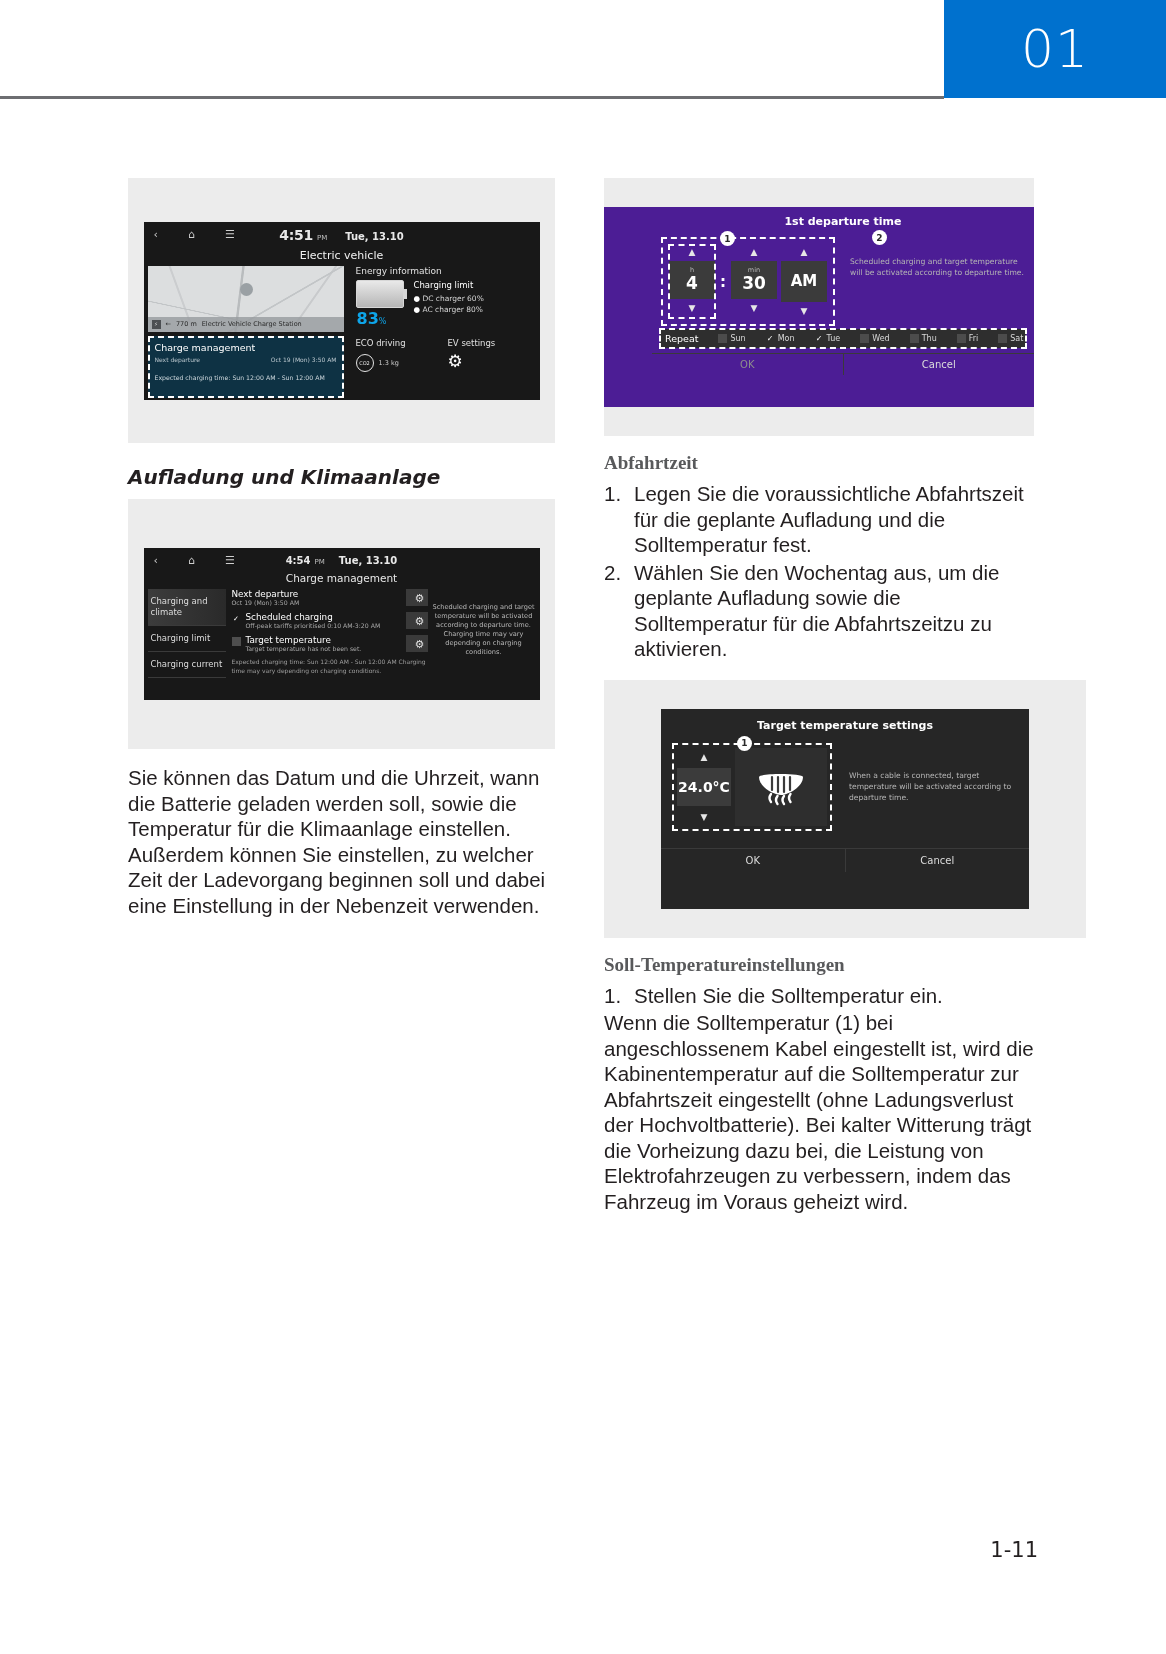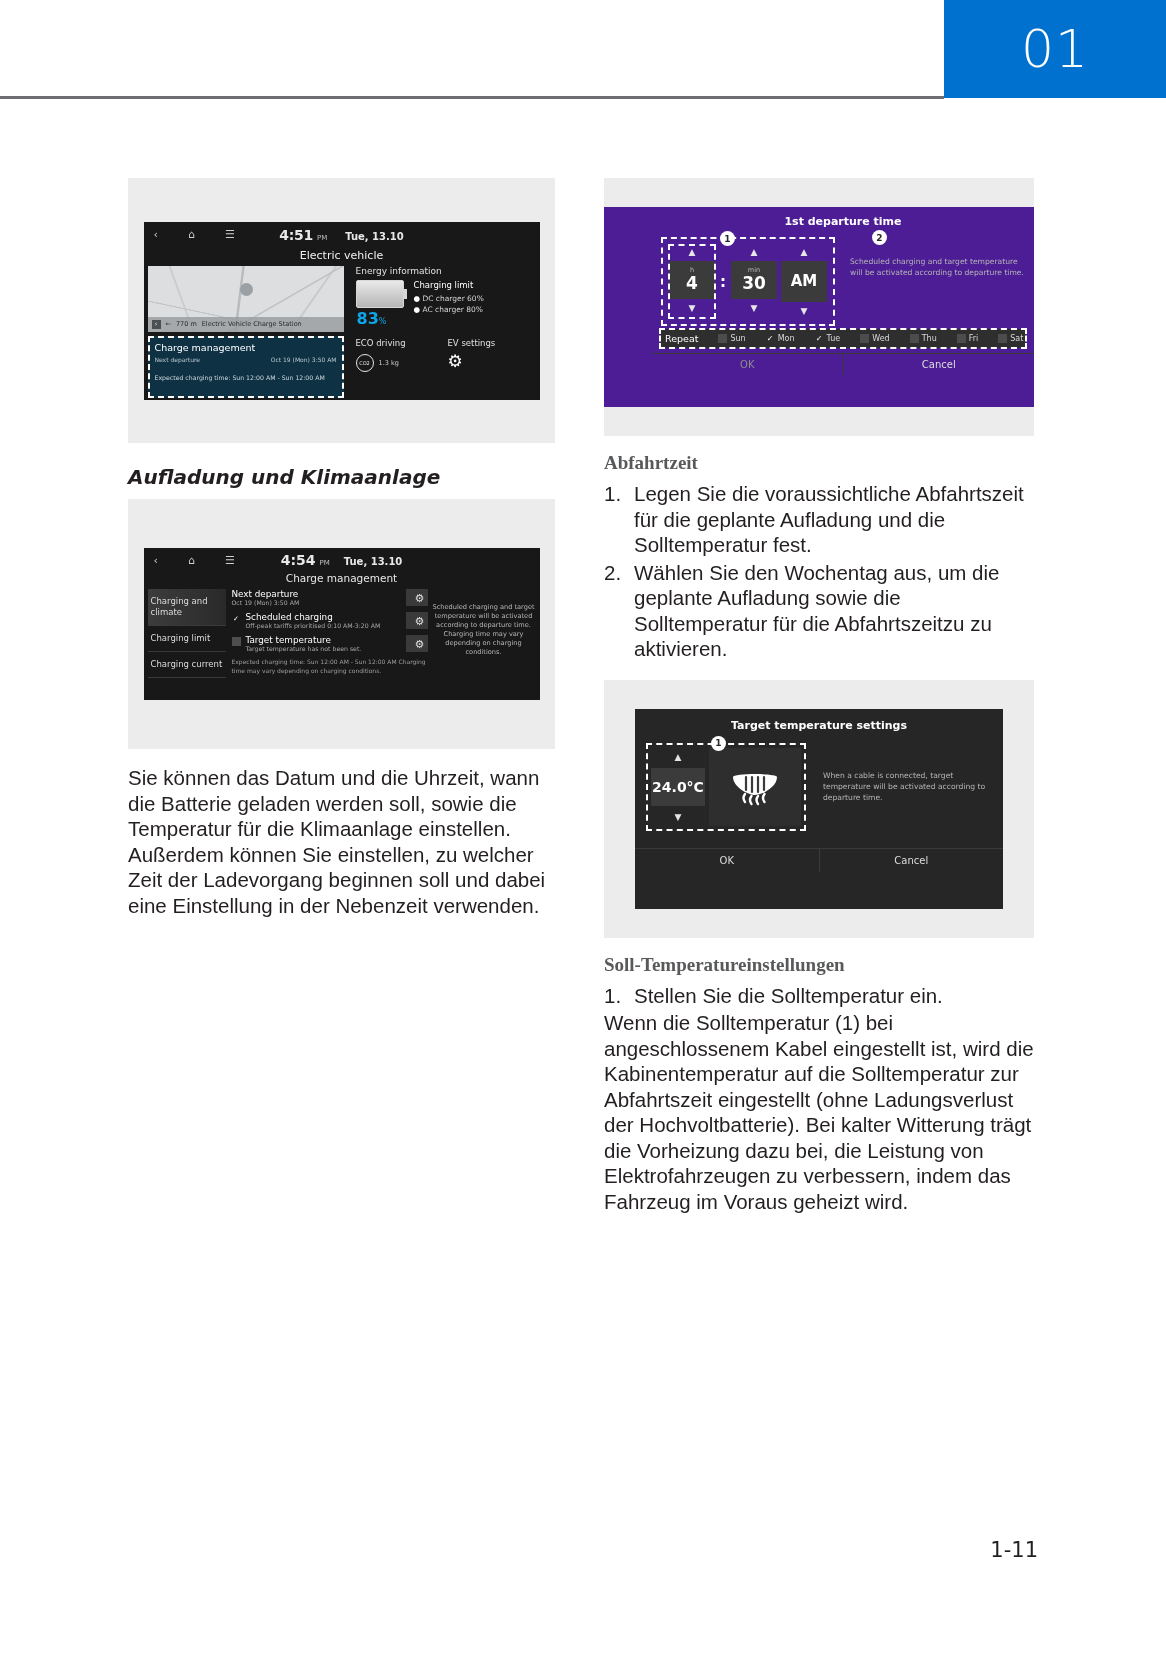--- a/index.html
+++ b/index.html
@@ -109,21 +109,21 @@
     background: #ececec;
     padding: 22px 0;
     display: flex;
     align-items: center;
     justify-content: center;
     margin-bottom: 16px;
   }
   .fig-left { width: 427px; height: 265px; box-sizing: border-box; }
   .fig-left2 { width: 427px; height: 250px; box-sizing: border-box; }
   .fig-right { width: 430px; height: 258px; box-sizing: border-box; }
-  .fig-right2 { width: 430px; height: 258px; box-sizing: border-box; }
+  .fig-right2 { width: 482px; height: 258px; box-sizing: border-box; }
 
   
   .screen {
     background: #181818;
     color: #e8e8e8;
     font-family: "DejaVu Sans", sans-serif;
     position: relative;
     overflow: hidden;
   }
 
@@ -267,21 +267,21 @@
     height: 24px;
     display: flex; align-items: center;
     padding: 0 10px; position: relative;
   }
   .s2 .sb-icons { display: flex; gap: 30px; color: #cfcfcf; }
   .s2 .sb-icon { font-size: 11px; line-height: 1; }
   .s2 .sb-clock {
     position: absolute; left: 50%; transform: translateX(-50%);
     display: flex; align-items: baseline; white-space: nowrap;
   }
-  .s2 .sb-time { font-size: 14px; font-weight: 700; }
+  .s2 .sb-time { font-size: 10px; font-weight: 700; }
   .s2 .sb-ampm { font-size: 7px; color: #c0c0c0; margin-left: 4px; }
   .s2 .sb-date { font-size: 10px; margin-left: 14px; font-weight: 600; }
   .s2 .titlebar { text-align: center; font-size: 10.5px; padding-bottom: 5px; }
   .s2 .body { display: flex; height: 118px; }
   .s2 .tabs { width: 78px; padding-left: 4px; }
   .s2 .tab {
     font-size: 8.5px;
     color: #dcdcdc;
     line-height: 11px;
     padding: 7px 3px;

